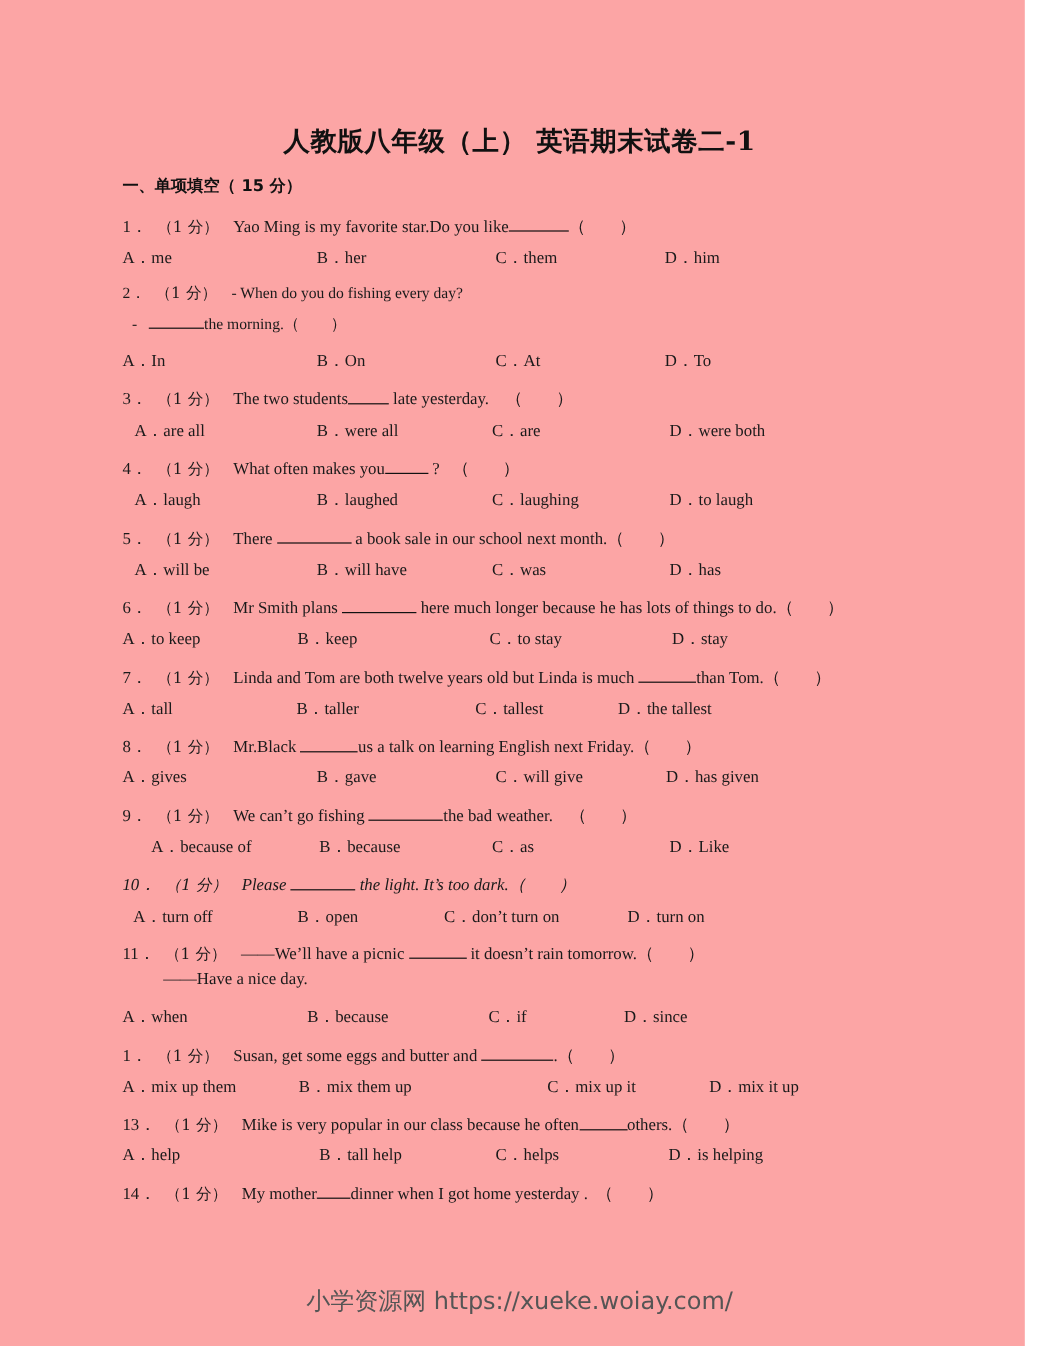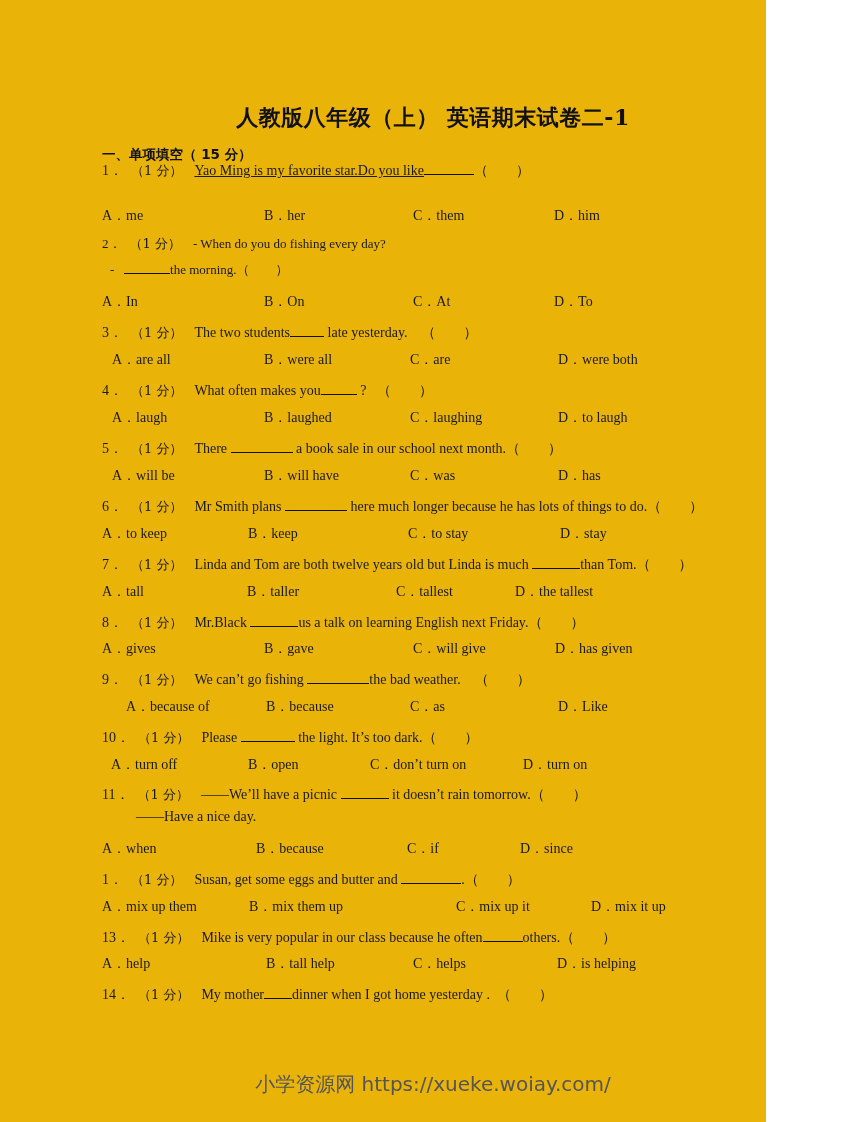--- a/index.html
+++ b/index.html
@@ -1,18 +1,18 @@
 <!DOCTYPE html>
 <html><head>
   <meta charset="utf-8">
   <style>
     html, body { margin: 0; padding: 0; background: #ffffff; }
     body { width: 866px; height: 1122px; position: relative; overflow: hidden;
            font-family: "Liberation Serif", "DejaVu Serif", serif; color: #1a1a1a; }
-    .page { position: absolute; left: 0; top: 0; width: 766px; height: 1122px; background: #eab308; }
+    .page { position: absolute; left: 0; top: 0; width: 854px; height: 1122px; background: #fca5a5; }
     .title { position: absolute; top: 103px; left: 0; width: 866px; text-align: center;
              font-family: "DejaVu Serif", serif; font-weight: bold; font-size: 22px; color: #111; letter-spacing: 0.5px; }
     .section { position: absolute; left: 102px; top: 146px; font-family: "DejaVu Sans", sans-serif;
                font-weight: bold; font-size: 13.5px; color: #111; }
     .line { position: absolute; font-size: 14px; white-space: nowrap; line-height: 18px; color: #1a1a1a; }
     .qnum { display: inline-block; }
     .pts { display: inline-block; margin-left: 8px; margin-right: 12px; font-family: "DejaVu Serif", serif; font-size: 13px; }
     .blank { display: inline-block; border-bottom: 1.6px solid #111; height: 14px; vertical-align: baseline; }
     .paren { display: inline-block; font-family: "DejaVu Serif", serif; }
     .opt { position: absolute; font-size: 14px; white-space: nowrap; line-height: 18px; color: #1a1a1a; }
@@ -20,21 +20,21 @@
               font-family: "DejaVu Sans", sans-serif; font-size: 20px; color: #555; }
   </style>
 </head>
 <body>
 
 <div class="page">
 
   <div class="title">人教版八年级（上） 英语期末试卷二-1</div>
   <div class="section">一、单项填空（ 15 分）</div>
 
-  <div class="line" style="left:102px; top:160px;text-decoration:underline;">
+  <div class="line" style="left:102px; top:178px;">
     <span class="qnum">1．</span><span class="pts">（1 分）</span><span>Yao Ming is my favorite star.Do you like</span><span class="blank" style="width:50px"></span><span class="paren">（　　）</span>
   </div>
   <div class="opt" style="left:102px; top:207px;">A．me</div>
   <div class="opt" style="left:264px; top:207px;">B．her</div>
   <div class="opt" style="left:413px; top:207px;">C．them</div>
   <div class="opt" style="left:554px; top:207px;">D．him</div>
 
   <div class="line" style="left:102px; top:235px; font-size:13px;">
     <span class="qnum">2．</span><span class="pts">（1 分）</span><span>- When do you do fishing every day?</span>
   </div>
@@ -95,21 +95,21 @@
   <div class="opt" style="left:555px; top:640px;">D．has given</div>
 
   <div class="line" style="left:102px; top:669px;">
     <span class="qnum">9．</span><span class="pts">（1 分）</span><span>We can’t go fishing </span><span class="blank" style="width:62px"></span><span>the bad weather.</span>&nbsp;&nbsp;&nbsp;&nbsp;<span class="paren">（　　）</span>
   </div>
   <div class="opt" style="left:126px; top:698px;">A．because of</div>
   <div class="opt" style="left:266px; top:698px;">B．because</div>
   <div class="opt" style="left:410px; top:698px;">C．as</div>
   <div class="opt" style="left:558px; top:698px;">D．Like</div>
 
-  <div class="line" style="left:102px; top:727px;">
+  <div class="line" style="left:102px; top:727px;font-style:italic;">
     <span class="qnum">10．</span><span class="pts">（1 分）</span><span>Please </span><span class="blank" style="width:54px"></span><span> the light. It’s too dark.</span><span class="paren">（　　）</span>
   </div>
   <div class="opt" style="left:111px; top:756px;">A．turn off</div>
   <div class="opt" style="left:248px; top:756px;">B．open</div>
   <div class="opt" style="left:370px; top:756px;">C．don’t turn on</div>
   <div class="opt" style="left:523px; top:756px;">D．turn on</div>
 
   <div class="line" style="left:102px; top:784px;">
     <span class="qnum">11．</span><span class="pts">（1 分）</span><span>——We’ll have a picnic </span><span class="blank" style="width:48px"></span><span> it doesn’t rain tomorrow.</span><span class="paren">（　　）</span>
   </div>

